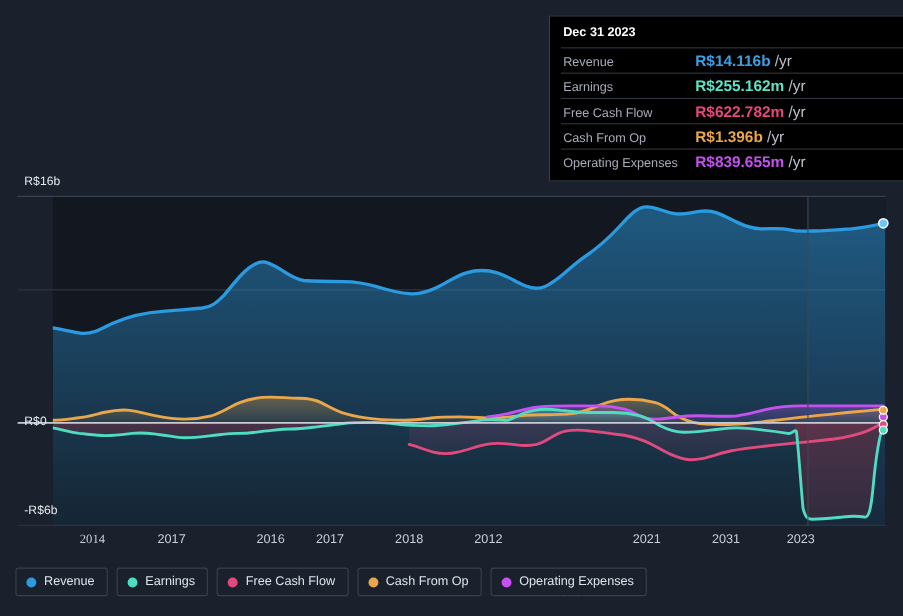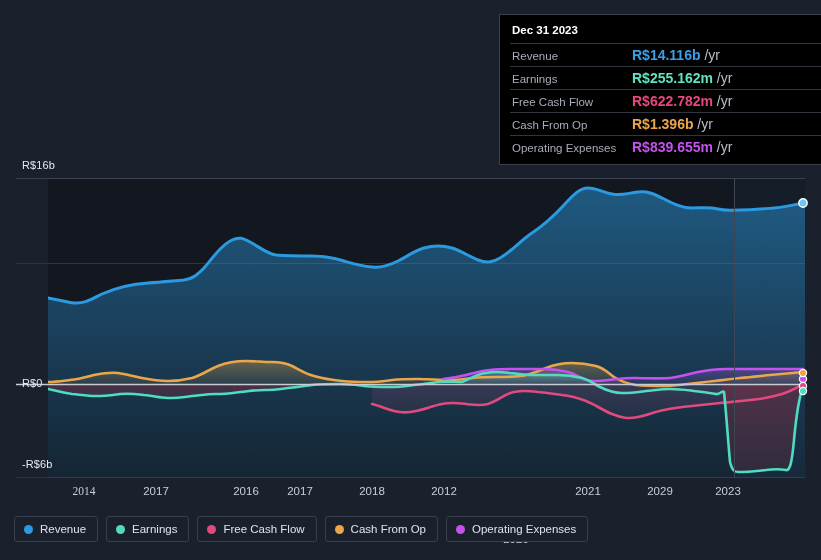--- a/index.html
+++ b/index.html
@@ -255,21 +255,21 @@
 
   <div id="x-axis">
       <div class="xlab" style="left: 84px; font-family: Liberation Serif, serif;">2014</div>
       <div class="xlab" style="left: 156px;">2017</div>
       <div class="xlab" style="left: 228px; margin-left: 18px;">2016</div>
       <div class="xlab" style="left: 300px;">2017</div>
       <div class="xlab" style="left: 372px;">2018</div>
       <div class="xlab" style="left: 444px;">2012</div>
       <div class="xlab" style="left: 516px; margin-top: 48px;">2020</div>
       <div class="xlab" style="left: 588px;">2021</div>
-      <div class="xlab" style="left: 660px;">2029</div>
+      <div class="xlab" style="left: 660px;">2031</div>
       <div class="xlab" style="left: 728px;">2023</div>
     </div>
 
   <div id="tooltip">
     <div class="tt-date">Dec 31 2023</div>
     <table>
       <tbody id="tt-body">
           <tr>
             <td class="tt-key">Revenue</td>
             <td class="tt-val"><b style="color: rgb(58, 160, 232);">R$14.116b</b><span class="tt-unit"> /yr</span></td>

